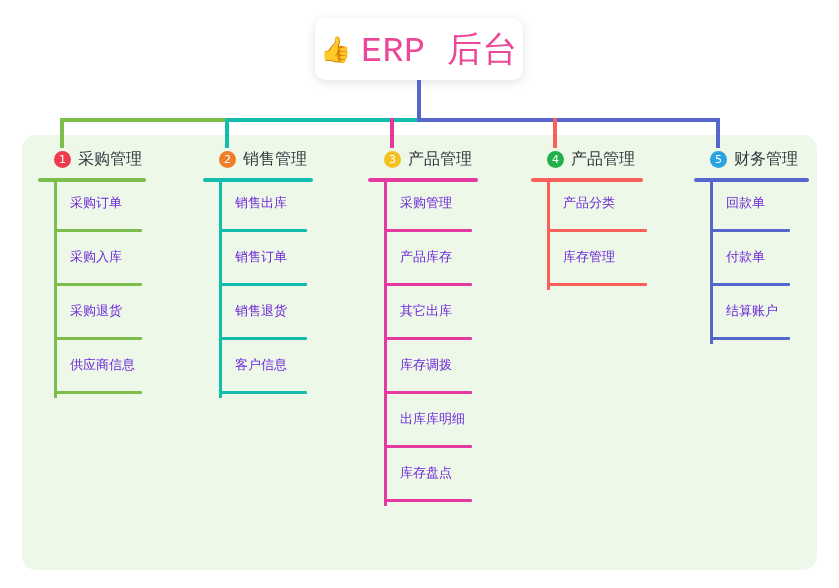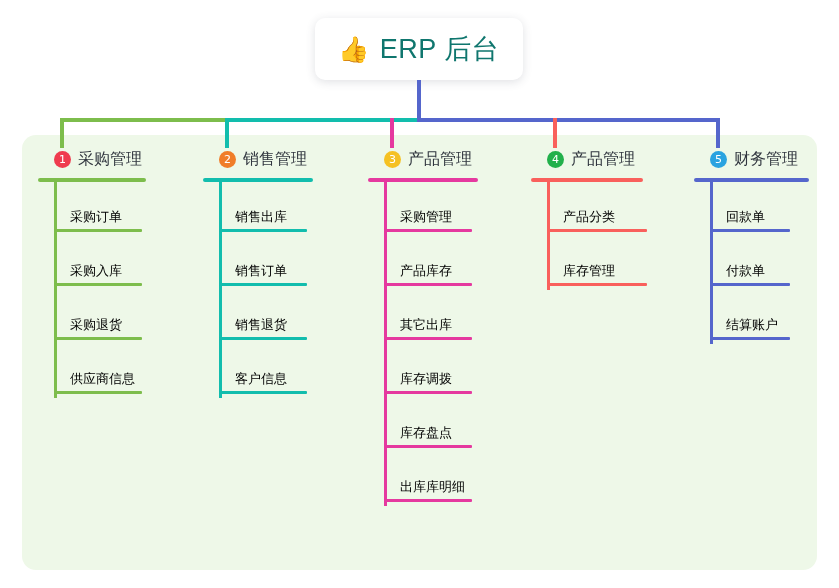--- a/index.html
+++ b/index.html
@@ -27,21 +27,21 @@
     left:315px;top:18px;
     width:208px;height:62px;
     background:#ffffff;
     border-radius:10px;
     box-shadow:0 2px 10px rgba(60,70,90,.16);
     display:flex;align-items:center;justify-content:center;
     gap:10px;
   }
   .root-emoji{font-size:25px;line-height:1;}
   .root-title{
-    font-size:27px;color:#0f766e;letter-spacing:.5px;white-space:nowrap;
+    font-size:35px;color:#ec4899;letter-spacing:.5px;white-space:nowrap;font-family:Liberation Mono, monospace;
   }
 
   
   .line{position:absolute;}
   .v{width:4px;}
   .h{height:4px;}
 
   
   .col{position:absolute;top:146px;}
   .col-head{
@@ -60,22 +60,22 @@
 
   .leaves{position:relative;margin-top:0;}
   .leaf{
     position:relative;
     height:54px;
   }
   .leaf .spine{
     position:absolute;left:16px;top:0;width:3px;height:54px;
   }
   .leaf .label{
-    position:absolute;left:32px;bottom:10px;
-    font-size:13px;color:#000000;white-space:nowrap;
+    position:absolute;left:32px;bottom:24px;
+    font-size:13px;color:#6d28d9;white-space:nowrap;
   }
   .leaf .underline{
     position:absolute;left:16px;bottom:4px;height:3px;border-radius:1px;
   }
 </style>
 </head>
 <body>
 
 <div id="canvas">
 
@@ -179,26 +179,26 @@
             <div class="label">其它出库</div>
             <div class="underline" style="background: rgb(229, 57, 159); width: 88px;"></div>
           </div>
           <div class="leaf">
             <div class="spine" style="background: rgb(229, 57, 159);"></div>
             <div class="label">库存调拨</div>
             <div class="underline" style="background: rgb(229, 57, 159); width: 88px;"></div>
           </div>
           <div class="leaf">
             <div class="spine" style="background: rgb(229, 57, 159);"></div>
+            <div class="label">出库库明细</div>
+            <div class="underline" style="background: rgb(229, 57, 159); width: 88px;"></div>
+          </div>
+          <div class="leaf">
+            <div class="spine" style="background: rgb(229, 57, 159);"></div>
             <div class="label">库存盘点</div>
-            <div class="underline" style="background: rgb(229, 57, 159); width: 88px;"></div>
-          </div>
-          <div class="leaf">
-            <div class="spine" style="background: rgb(229, 57, 159);"></div>
-            <div class="label">出库库明细</div>
             <div class="underline" style="background: rgb(229, 57, 159); width: 88px;"></div>
           </div>
         </div>
       </div>
       <div class="col" style="left: 531px; width: 150px;">
         <div class="col-head">
           <span class="badge" style="background: rgb(34, 176, 75);">4</span>
           <span class="col-title">产品管理</span>
         </div>
         <div class="head-rule" style="background: rgb(249, 96, 92); width: 112px; margin-left: 0px;"></div>

